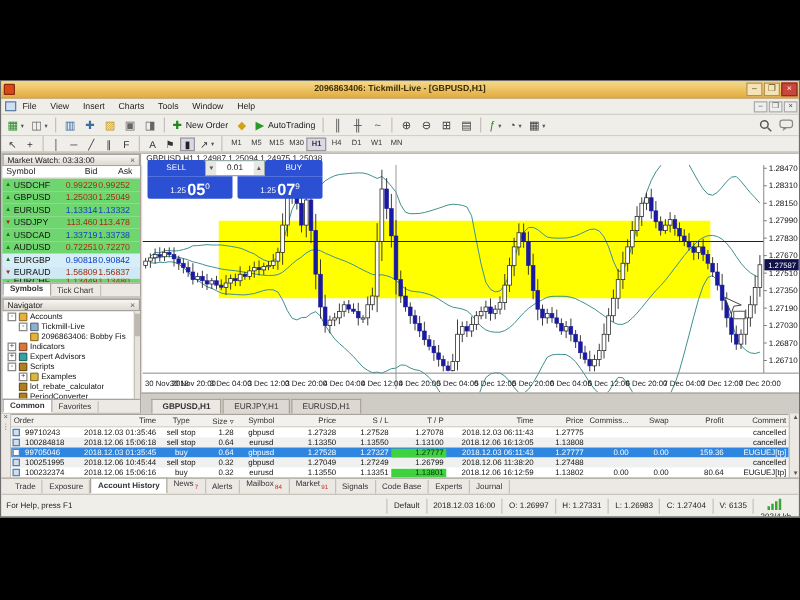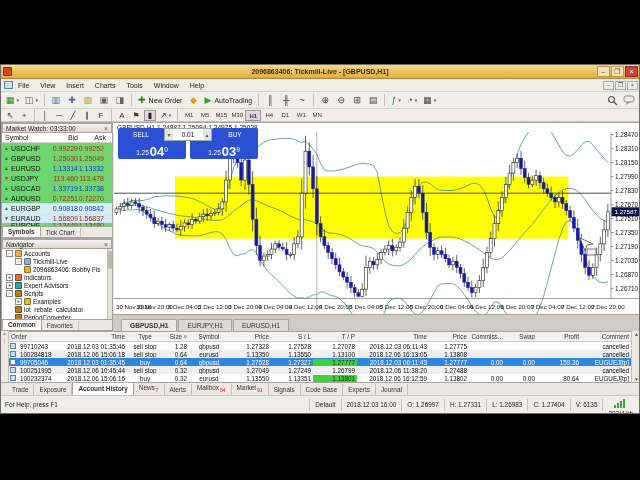--- a/index.html
+++ b/index.html
@@ -758,26 +758,26 @@
         <div class="oc-vol">
           <div class="oc-spin">▼</div>
           <div class="oc-vval">0.01</div>
           <div class="oc-spin">▲</div>
         </div>
         <div class="oc-buy">BUY</div>
       </div>
       <div class="oc-bot">
         <div class="oc-price bid">
           <span class="ocp-small">1.25</span>
-          <span class="ocp-big">04</span>
+          <span class="ocp-big">05</span>
           <span class="ocp-sup">0</span>
         </div>
         <div class="oc-price ask">
           <span class="ocp-small">1.25</span>
-          <span class="ocp-big">03</span>
+          <span class="ocp-big">07</span>
           <span class="ocp-sup">9</span>
         </div>
       </div>
     </div>
 
     <div class="abs chart-tabs" id="chart-tabs">
         <div class="chart-tab active">GBPUSD,H1</div>
         <div class="chart-tab">EURJPY,H1</div>
         <div class="chart-tab">EURUSD,H1</div>
       </div>

